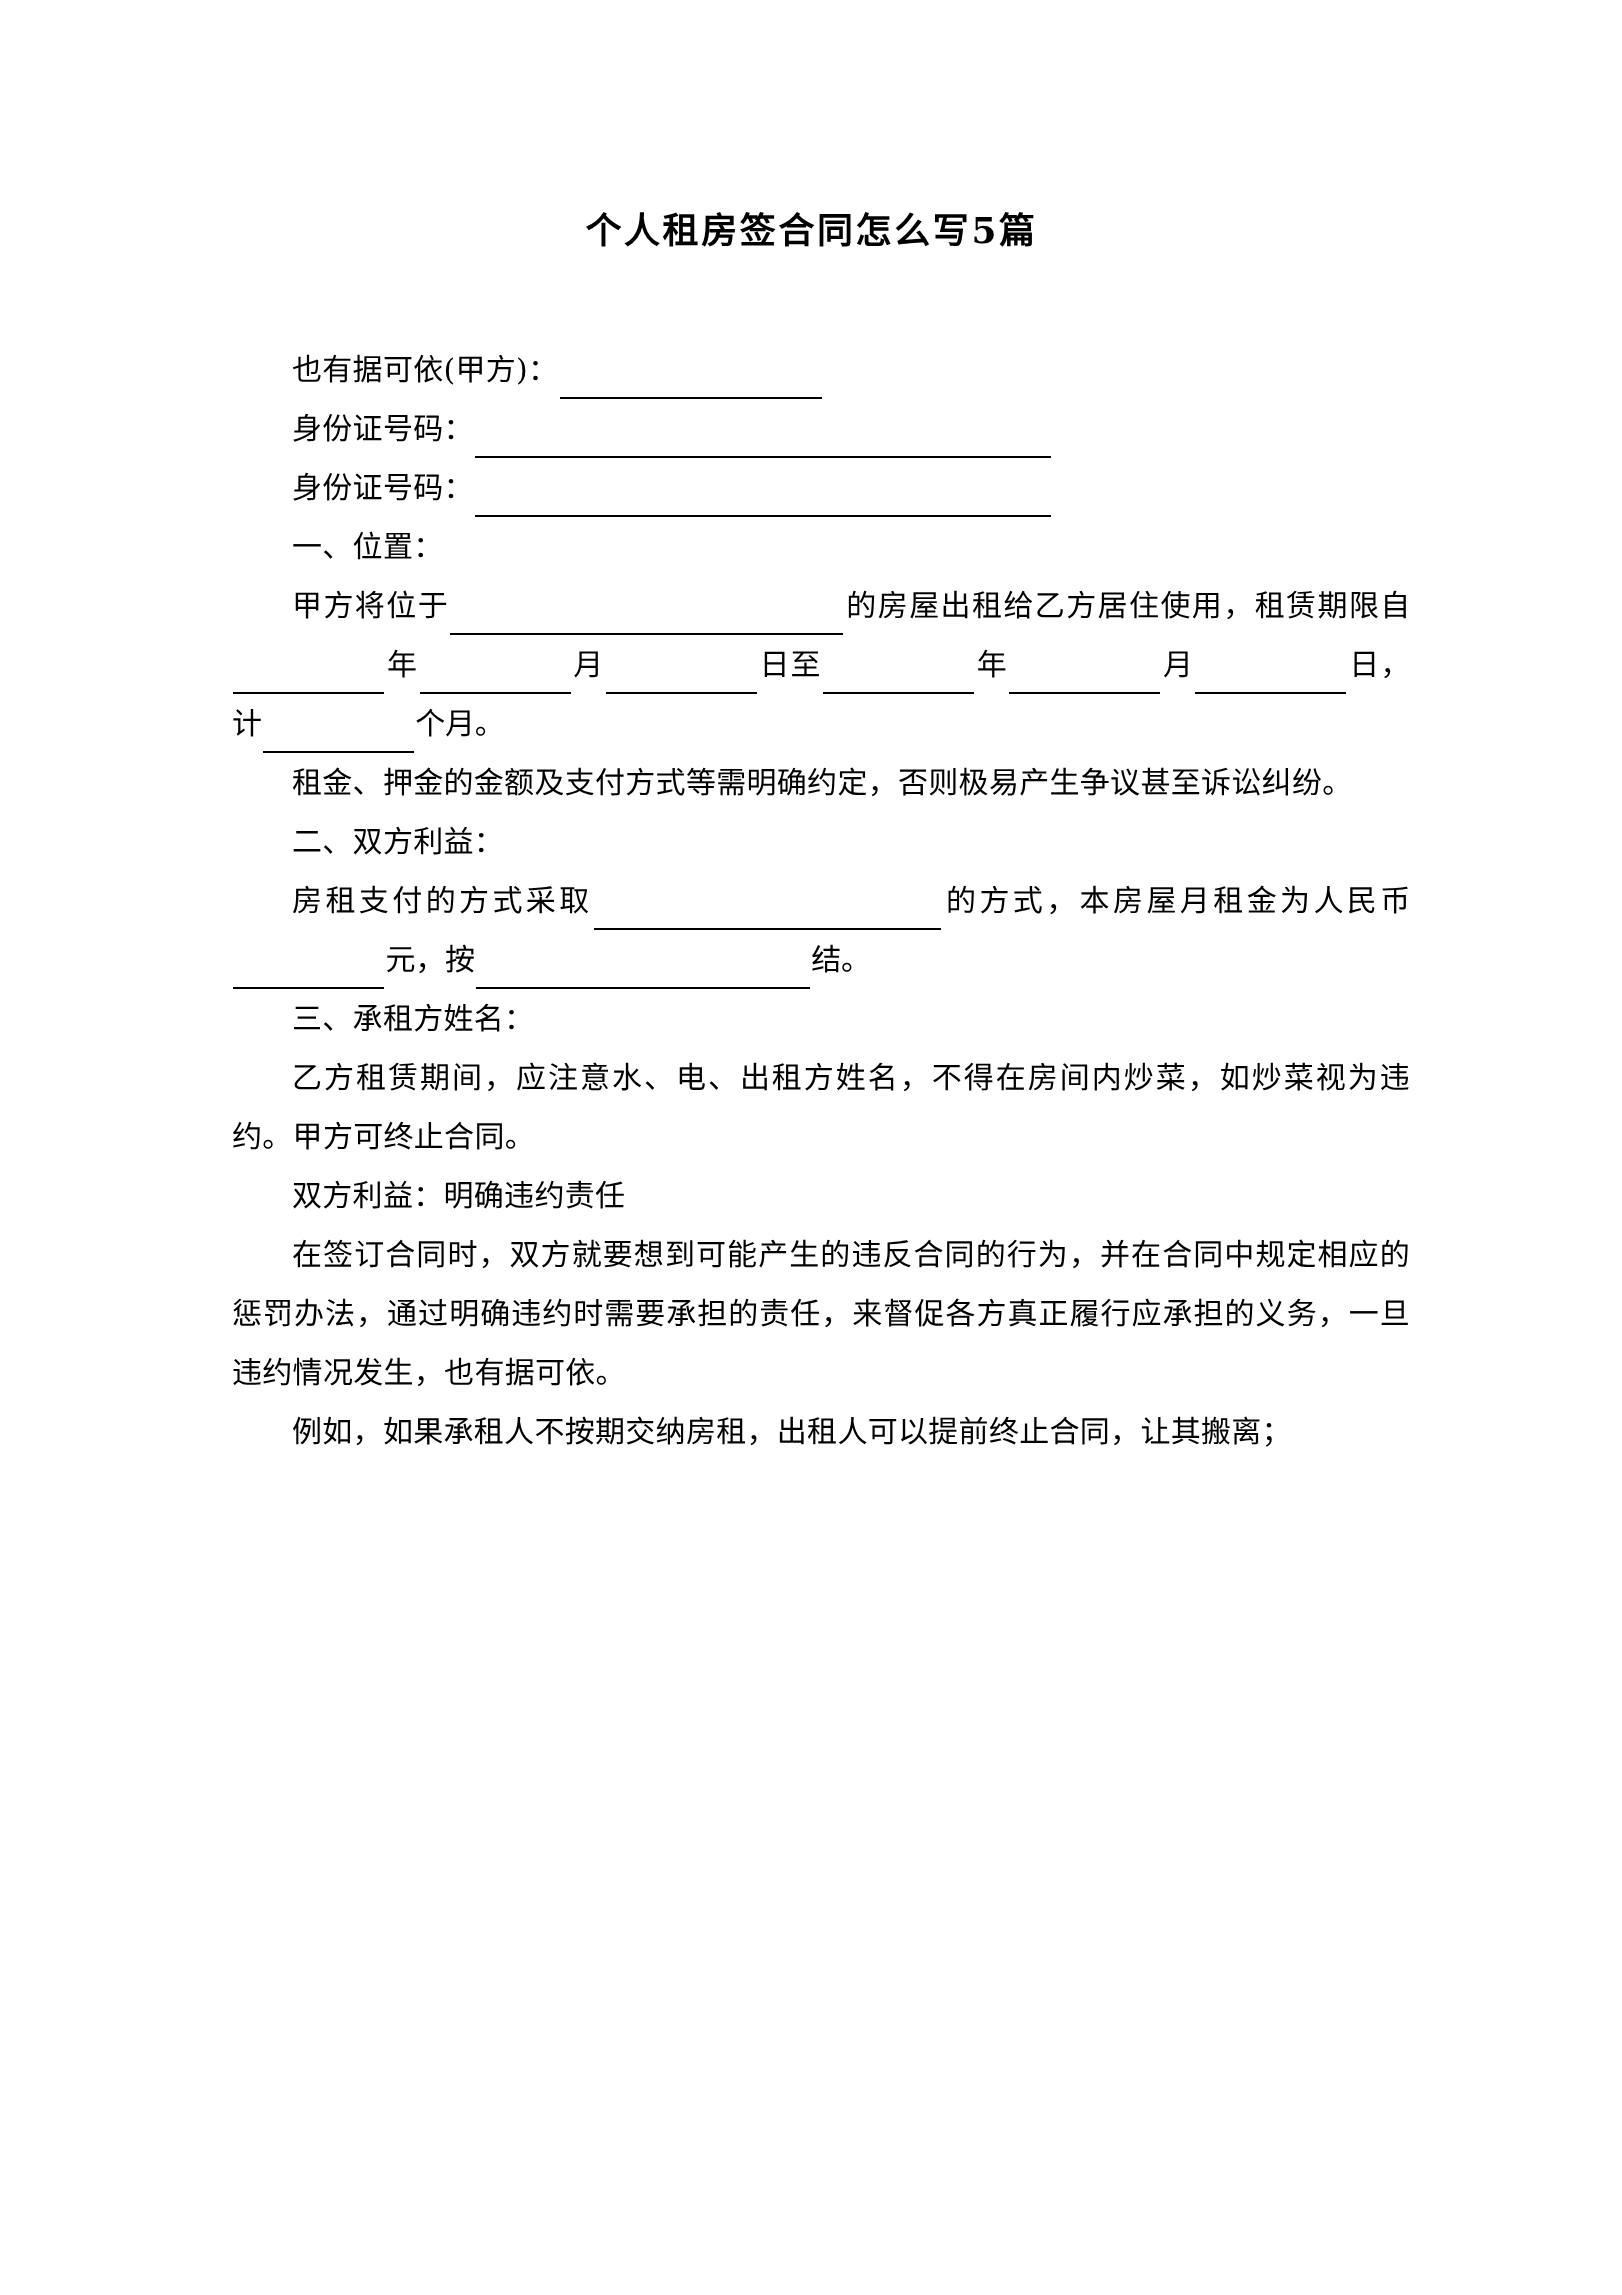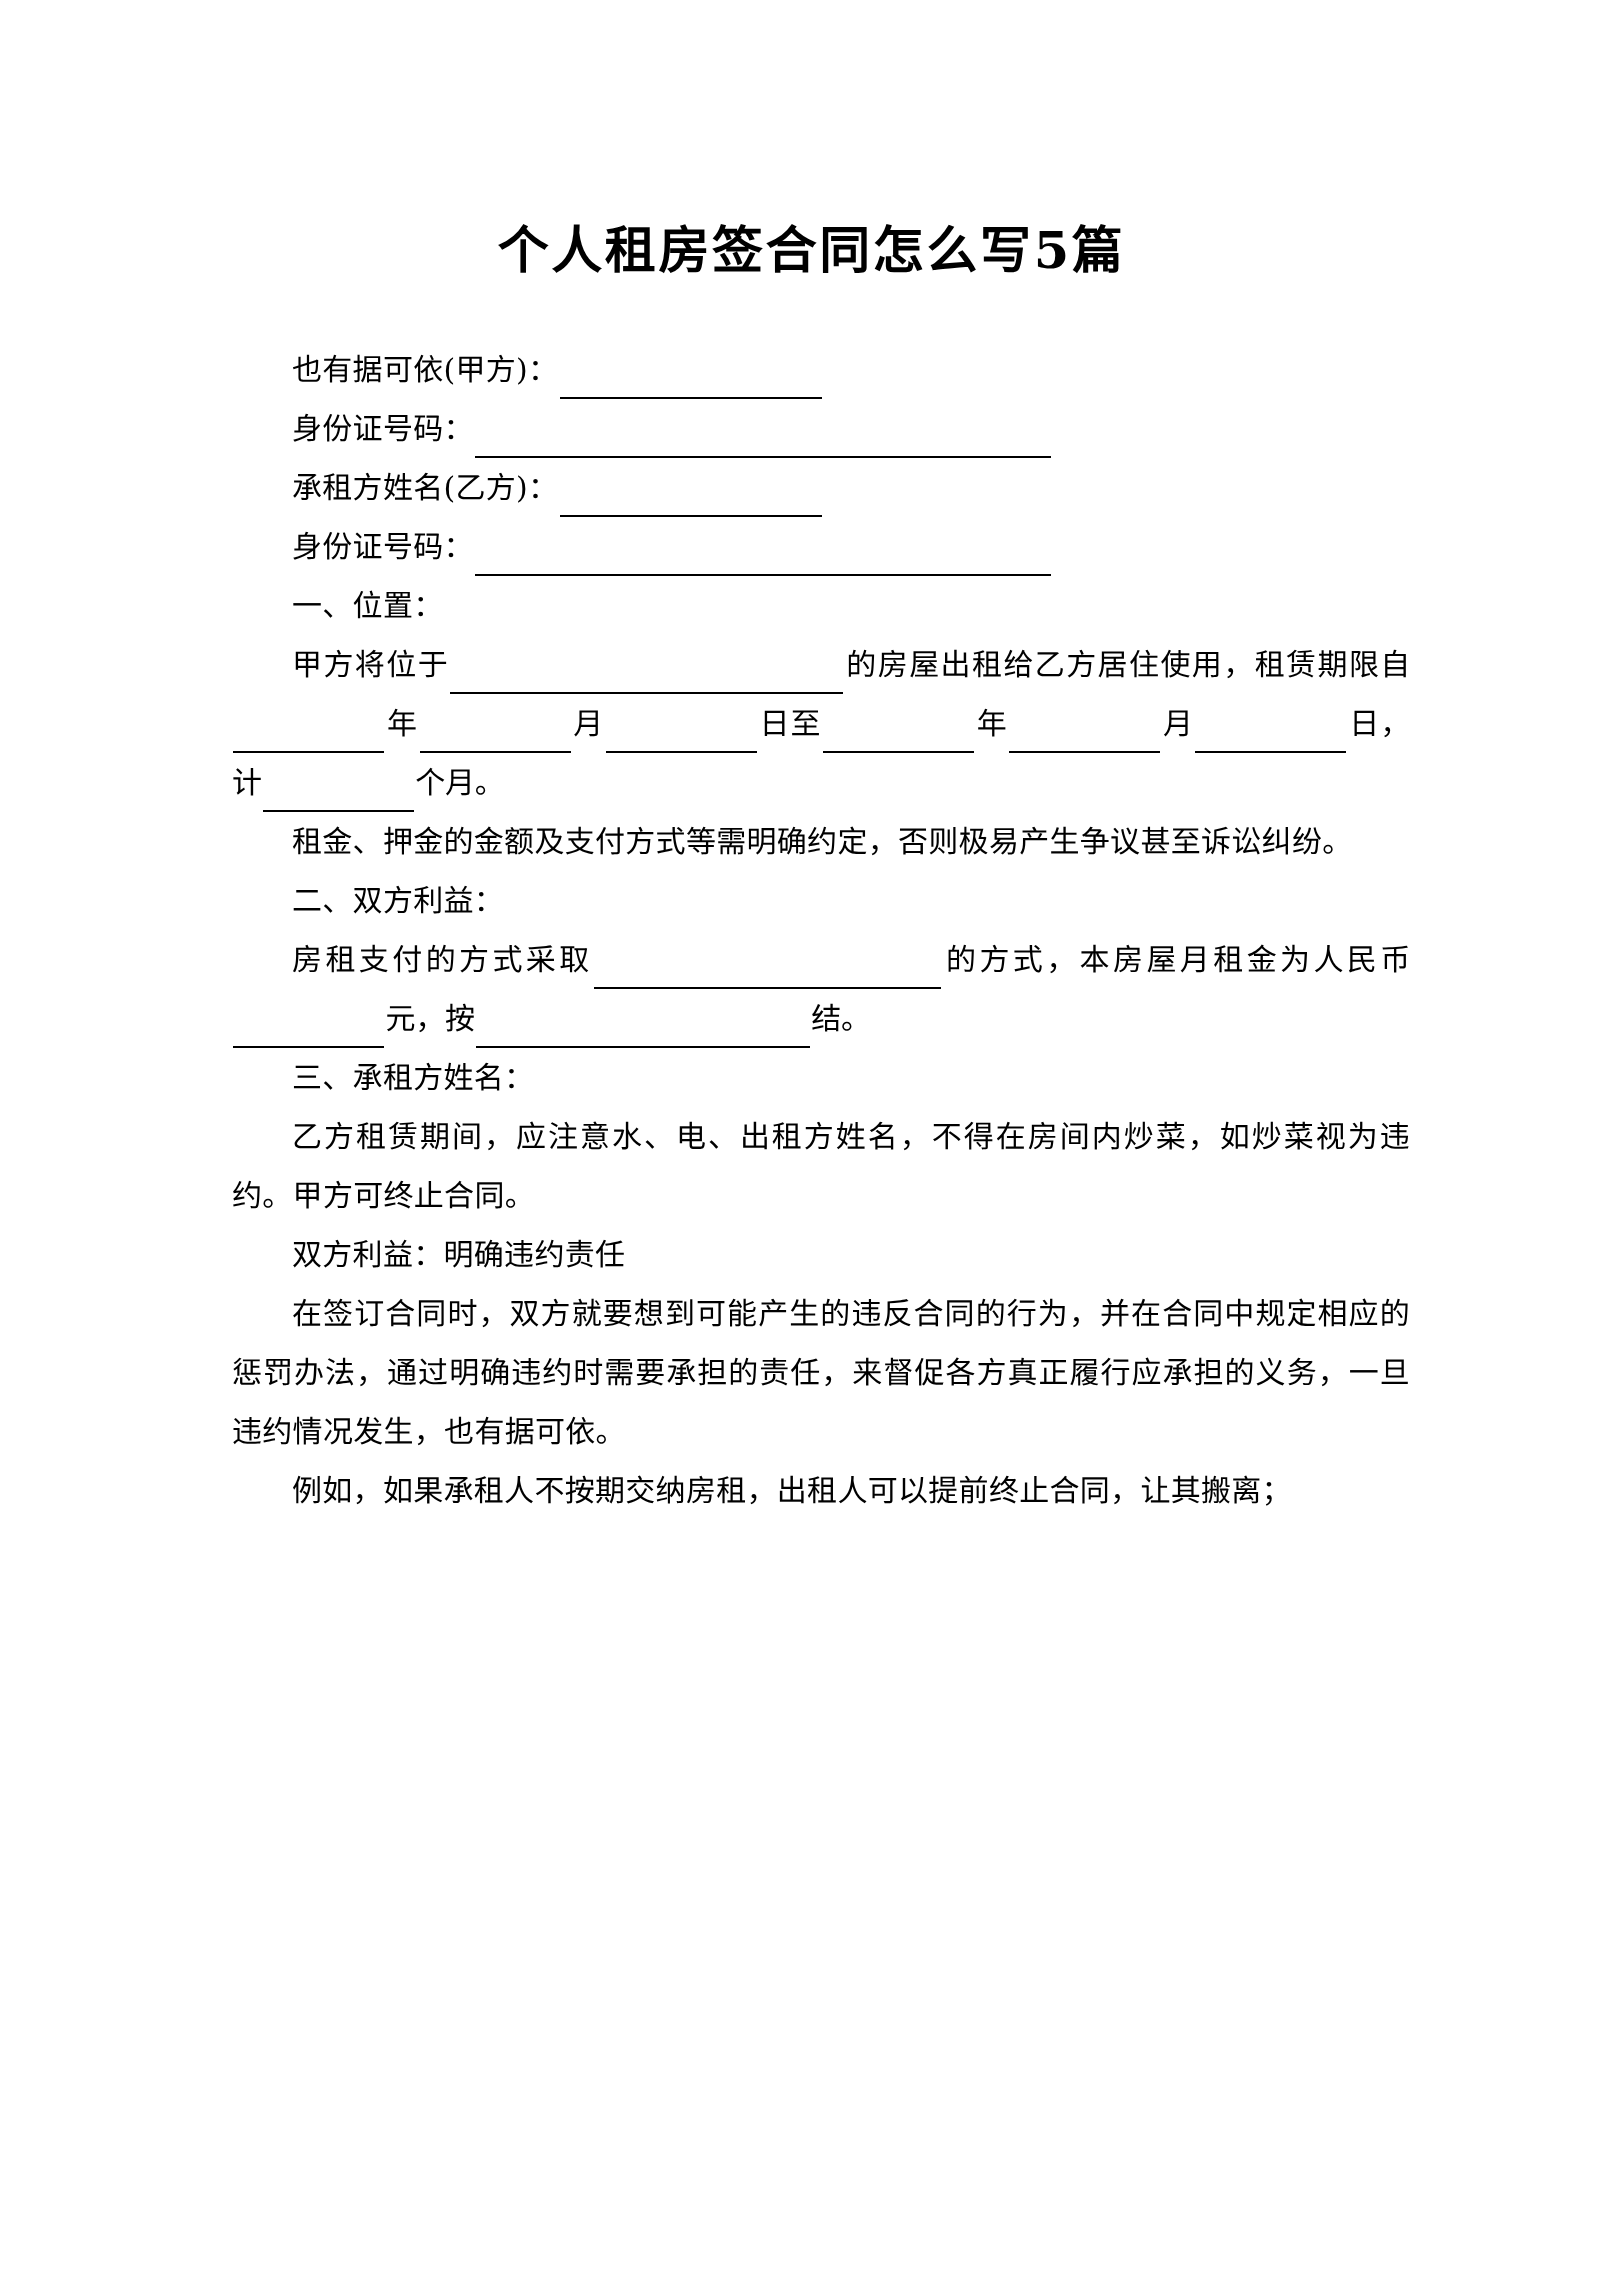--- a/index.html
+++ b/index.html
@@ -19,21 +19,21 @@
     background: #ffffff;
     box-sizing: border-box;
     overflow: hidden;
   }
   .doc-title {
     position: absolute;
     top: 185px;
     left: 0;
     width: 1623px;
     text-align: center;
-    font-size: 51px;
+    font-size: 36px;
     font-weight: bold;
     letter-spacing: 2.6px;
     line-height: 1.22;
     white-space: nowrap;
   }
   .body-block {
     position: absolute;
     top: 340px;
     left: 232px;
     width: 1178px;
@@ -68,21 +68,20 @@
 
   <h1 class="doc-title">个人租房签合同怎么写5篇</h1>
 
   <div class="body-block">
 
 
     <p class="para"><span>也有据可依(甲方)：</span><span class="blank b-xl"></span></p>
 
     <p class="para"><span>身份证号码：</span><span class="blank b-id" style="width:576px"></span></p>
 
-    <p class="para"><span>承租方姓名(乙方)：</span><span class="blank b-xl"></span></p>
 
     <p class="para"><span>身份证号码：</span><span class="blank" style="width:576px"></span></p>
 
     <p class="para"><span>一、位置：</span></p>
 
     <p class="para tight"><span>甲方将位于</span><span class="blank" style="width:393px"></span><span>的房屋出租给乙方居住使用，租赁期限</span><span>自</span><span class="blank b-md"></span><span>年</span><span class="blank b-md"></span><span>月</span><span class="blank b-md"></span><span>日至</span><span class="blank b-md"></span><span>年</span><span class="blank b-md"></span><span>月</span><span class="blank b-md"></span><span>日，计</span><span class="blank b-md"></span><span>个月。</span></p>
 
 
 
     <p class="para">租金、押金的金额及支付方式等需明确约定，否则极易产生争议甚至诉讼纠纷。</p>

